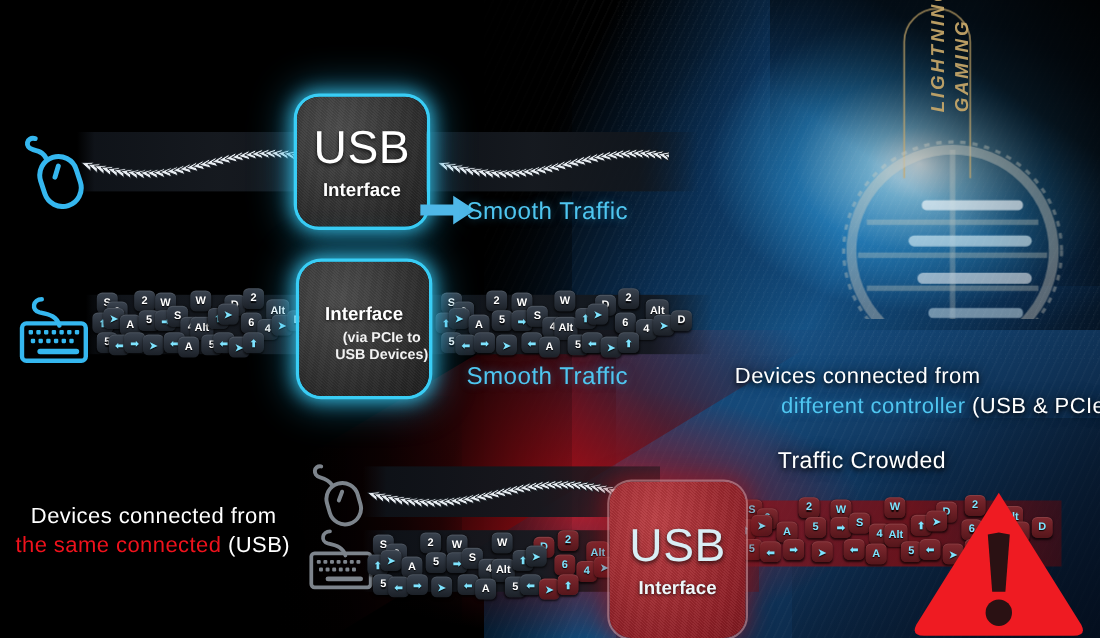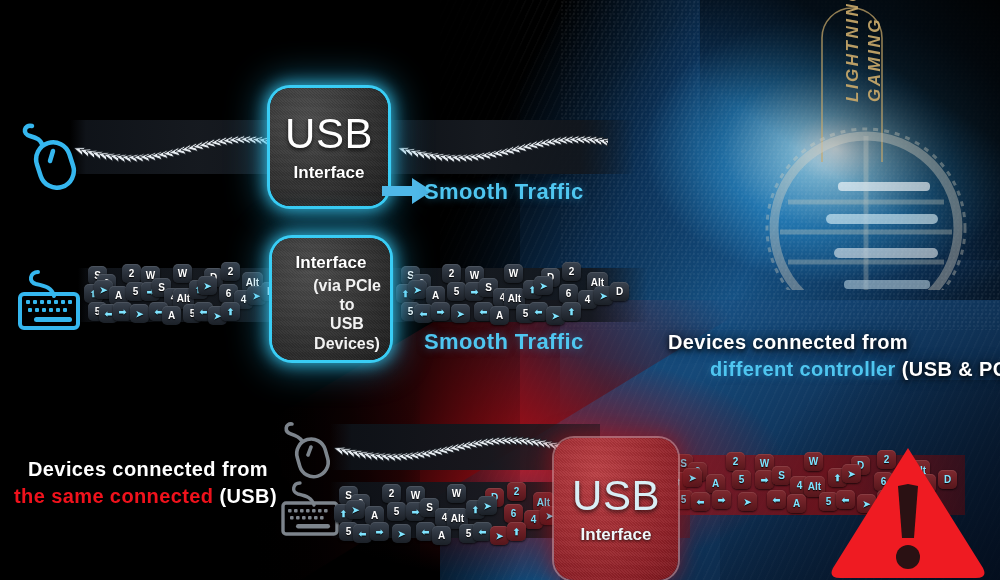--- a/index.html
+++ b/index.html
@@ -95,24 +95,24 @@
       repeating-linear-gradient(42deg, rgba(255,255,255,0.05) 0px, rgba(255,255,255,0.05) 1px, rgba(0,0,0,0.06) 1px, rgba(0,0,0,0.06) 2px),
       radial-gradient(ellipse at 34% 24%, #bb3f44 0%, #a62f35 36%, #8f2027 72%, #7a161d 100%);
     box-shadow:0 0 0 2px rgba(215,160,165,0.55), 0 0 18px 6px rgba(150,18,26,0.5);
   }
   .if-title { font-size:42px; font-weight:400; letter-spacing:0.5px; line-height:1;
               text-shadow:0 2px 4px rgba(0,0,0,0.75); }
   .ifbox.red .if-title { color:#d9eef5; }
   .if-sub { font-size:17px; font-weight:bold; margin-top:9px; line-height:1.05;
             text-shadow:0 1px 3px rgba(0,0,0,0.8); }
   .ifbox.red .if-sub { color:#eef7fa; }
-  .if-note { font-size:16px; font-weight:bold; margin-top:4px; line-height:1.2; color:#f2f2f2;margin-left:32px; }
-
-  
-  .lbl { position:absolute; white-space:nowrap; font-weight:bold; letter-spacing:.4px; }
+  .if-note { font-size:13px; font-weight:bold; margin-top:4px; line-height:1.2; color:#f2f2f2;margin-left:32px; }
+
+  
+  .lbl { position:absolute; white-space:nowrap; font-weight:normal; letter-spacing:.4px; }
   .lbl-cyan { color:#4fc6f0; text-shadow:0 0 8px rgba(40,150,200,0.55); }
   .lbl-white { color:#ffffff; }
   .lbl-red { color:#f0121c; }
   .lbl-shadow { text-shadow:0 2px 5px rgba(0,0,0,0.95), 0 0 14px rgba(0,0,0,0.7); }
 
   
   .arrow-smooth { position:absolute; }
 
   
   .devicon { position:absolute; }
@@ -798,20 +798,21 @@
         <div class="keycap red" style="left:189px;top:44px;width:19px;height:19px;font-size:9px;">➤</div>
         <div class="keycap red" style="left:209px;top:40px;width:19px;height:19px;font-size:9px;">⬆</div>
       </div>
   </div>
 
   <div class="ifbox red" style="left:554px; top:438px; width:124px; height:142px;">
     <div class="if-title">USB</div>
     <div class="if-sub">Interface</div>
   </div>
 
+  <div class="lbl lbl-white lbl-shadow" style="left:707px; top:407px; font-size:21px;">Traffic Crowded</div>
 
   <div class="lbl lbl-white lbl-shadow" style="left:28px; top:458px; font-size:20px;">Devices connected from</div>
   <div class="lbl lbl-shadow" style="left:14px; top:485px; font-size:20px;">
     <span class="lbl-red">the same connected</span><span class="lbl-white"> (USB)</span>
   </div>
 
   <div class="warn" style="left:828px; top:442px;">
     <svg width="160" height="140" viewBox="0 0 160 140">
       <path d="M80 6 L155 126 Q160 136, 148 136 L12 136 Q0 136, 5 126 Z" fill="#ef1b22"></path>
       <path d="M80 42 L90 44 L86 96 L74 96 L70 44 Z" fill="#2a1113"></path>

